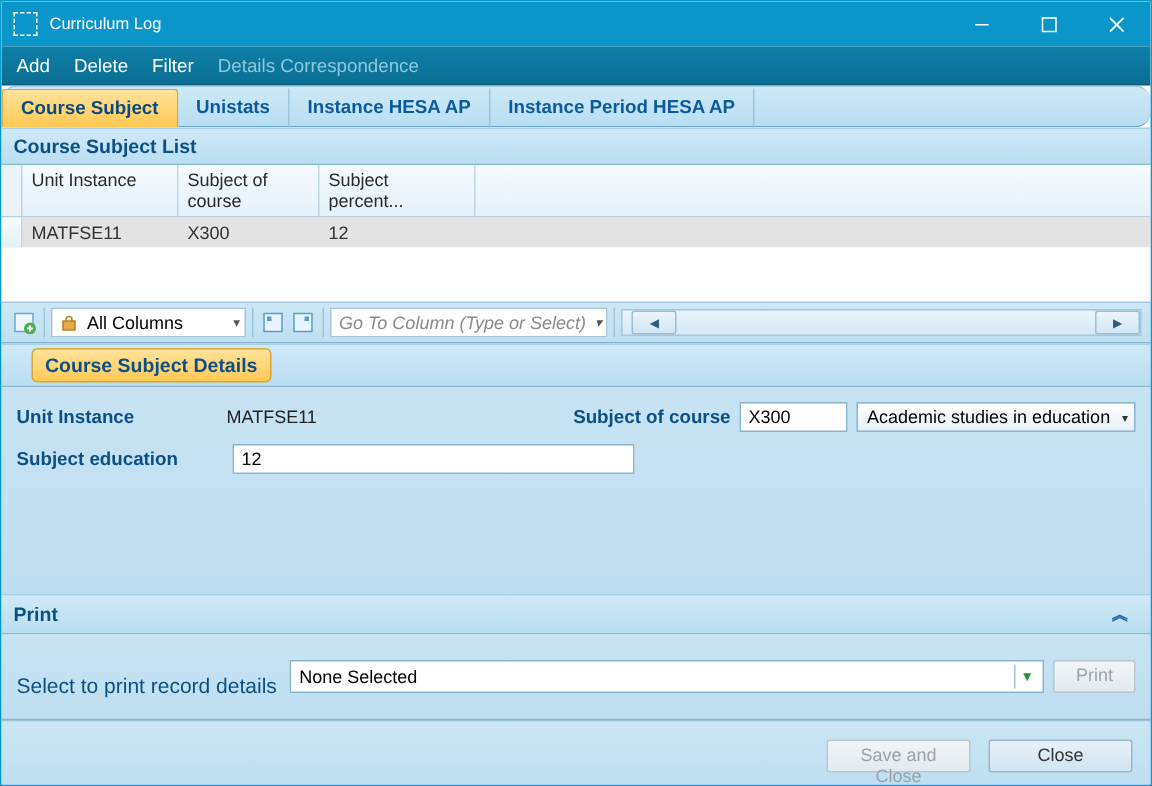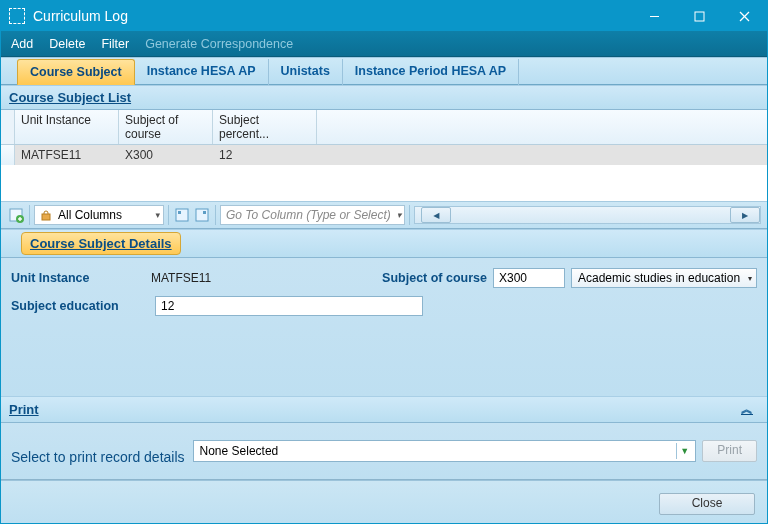--- a/index.html
+++ b/index.html
@@ -18,21 +18,21 @@
     color: #fff;
     display: flex;
     align-items: center;
     padding: 0 0 0 8px;
   }
   .titlebar .app-icon {
     width: 16px; height: 16px;
     border: 1.5px dashed #fff;
     margin-right: 8px;
   }
-  .titlebar .title { font-size: 14px; flex: 1; }
+  .titlebar .title { font-size: 11px; flex: 1; }
   .winbtns { display: flex; height: 100%; }
   .winbtn {
     width: 45px; height: 30px;
     display: flex; align-items: center; justify-content: center;
     color: #fff;
   }
   .winbtn svg { width: 11px; height: 11px; }
 
   .menubar {
     height: 26px;
@@ -47,21 +47,22 @@
   }
   .menubar .mitem.disabled { color: #8ec8dd; }
 
   .tabs {
     height: 28px;
     background: linear-gradient(#cde9f7,#b9def2);
     border-top: 1px solid #9fcbe4;
     border-bottom: 1px solid #6fa8c7;
     display: flex;
     align-items: stretch;
-    padding-left: 16px;
+    padding-left: 0;
+    border-radius: 10px;
   }
   .tab {
     padding: 5px 12px 0 12px;
     font-size: 12.5px;
     font-weight: bold;
     color: #0b5b9b;
     border-right: 1px solid #9ac3dc;
     position: relative;
     top: 1px;
   }
@@ -74,21 +75,20 @@
   }
 
   .section-title {
     padding: 4px 8px;
     font-weight: bold;
     font-size: 13px;
     color: #0b4f85;
     background: linear-gradient(#cfe9f8,#b9def1);
     border-top: 1px solid #a9cfe6;
     border-bottom: 1px solid #8ab7d2;
-    text-decoration: underline;
   }
   .section-title.boxed {
     display: flex;
   }
   .section-title.boxed .inner {
     background: linear-gradient(#ffe39c,#ffc954);
     border: 1px solid #d6a736;
     border-radius: 4px;
     padding: 3px 8px;
     margin: -2px 12px;
@@ -266,27 +266,27 @@
           <line x1="10" y1="1" x2="1" y2="10" stroke="#fff" stroke-width="1.2"></line>
         </svg>
     </div>
   </div>
 </div>
 
 <div class="menubar">
   <div class="mitem">Add</div>
   <div class="mitem">Delete</div>
   <div class="mitem">Filter</div>
-  <div class="mitem disabled">Generate Correspondence</div>
+  <div class="mitem disabled">Details Correspondence</div>
 </div>
 
 <div class="tabs">
   <div class="tab active">Course Subject</div>
+  <div class="tab">Unistats</div>
   <div class="tab">Instance HESA AP</div>
-  <div class="tab">Unistats</div>
   <div class="tab">Instance Period HESA AP</div>
 </div>
 
 <div class="section-title">
   <span>Course Subject List</span>
 </div>
 <div class="grid-host">
   <div class="grid-head">
     <div class="gh-rowhead"></div>
     <div class="gh col-ui">Unit Instance</div>
@@ -374,14 +374,15 @@
 <div class="print-body">
   <div class="plabel">Select to print record details</div>
   <div class="print-select">
     <span style="flex:1">None Selected</span>
     <div class="arrow">▼</div>
   </div>
   <div class="btn disabled">Print</div>
 </div>
 
 <div class="footer">
+  <div class="btn disabled">Save and Close</div>
   <div class="btn primary">Close</div>
 </div>
 
 </body></html>

